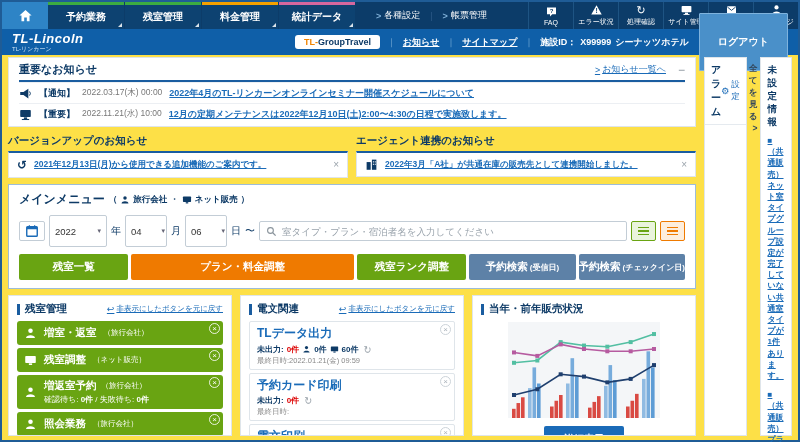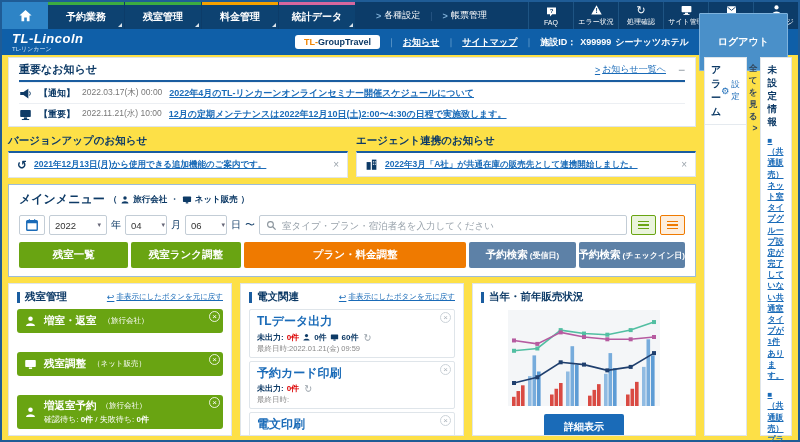--- a/index.html
+++ b/index.html
@@ -62,21 +62,21 @@
   .mini-link { font-size:8.5px; color:#1a6bb8; text-decoration:underline; cursor:pointer; font-weight:bold; white-space:nowrap; overflow:hidden; flex:1; }
   .x-btn { color:#9aa3ab; font-size:10px; cursor:pointer; line-height:1; }
 
   
   .menu-panel { background:#fff; border:1px solid #9dbcd8; padding:6px 10px 8px; }
   .mm-head { display:flex; align-items:center; gap:4px; }
   .mm-title { font-size:12px; font-weight:bold; color:#0d3a66; }
   .mm-cap { font-size:8.5px; color:#0d3a66; display:flex; align-items:center; gap:3px; font-weight:bold; }
   .controls { display:flex; align-items:center; gap:4px; margin:7px 0 7px; }
   .cal-btn { width:26px; height:20px; border:1px solid #c3cdd6; background:#fff; display:flex; align-items:center; justify-content:center; cursor:pointer; border-radius:2px; }
-  .selectbox { height:20px; border:1px solid #c3cdd6; background:#fff; border-radius:2px; display:flex; align-items:center; justify-content:space-between; padding:0 5px; font-size:9.5px; color:#333; cursor:pointer;gap:20px; }
+  .selectbox { height:32px; border:1px solid #c3cdd6; background:#fff; border-radius:2px; display:flex; align-items:center; justify-content:space-between; padding:0 5px; font-size:9.5px; color:#333; cursor:pointer;gap:20px; }
   .selectbox .caret { font-size:7px; color:#667; }
   .sel-y { width:58px; } .sel-m { width:42px; } .sel-d { width:42px; }
   .dlabel { font-size:10px; color:#0d3a66; }
   .searchbox { flex:1; height:20px; border:1px solid #c3cdd6; border-radius:2px; background:#fff; display:flex; align-items:center; gap:5px; padding:0 6px; }
   .searchbox input { border:none; outline:none; flex:1; font-size:9.5px; font-family:inherit; color:#333; }
   .searchbox input::placeholder { color:#98a2ab; }
   .mini-toggle { width:25px; height:20px; border-radius:2px; display:flex; align-items:center; justify-content:center; cursor:pointer; }
   .mt-green { background:#eaf4dc; border:1px solid #69a412; }
   .mt-orange { background:#fdeedd; border:1px solid #ef7a00; }
   .lines { width:11px; height:9px; display:flex; flex-direction:column; justify-content:space-between; }
@@ -93,21 +93,21 @@
   
   .bottom-row { flex:1; display:flex; gap:8px; min-height:0; }
   .panel { flex:1; background:#fff; border:1px solid #dfe5ea; padding:6px 8px; overflow:hidden; min-width:0; }
   .panel-header { display:flex; align-items:center; margin-bottom:5px; }
   .accent-bar { width:3px; height:11px; background:#1a5da0; margin-right:5px; flex-shrink:0; }
   .ph-title { font-size:10.5px; font-weight:bold; color:#0d3a66; white-space:nowrap; }
   .panel-header .spacer { flex:1; }
   .restore-link { font-size:7.5px; color:#1a6bb8; text-decoration:underline; cursor:pointer; display:flex; align-items:center; gap:2px; white-space:nowrap; }
   .restore-link .undo { color:#1a6bb8; font-size:9px; text-decoration:none; }
 
-  .room-btn { background:#69a412; border-radius:3px; color:#fff; padding:4px 14px 4px 7px; position:relative; margin-bottom:19px; display:flex; align-items:center; gap:7px; min-height:24px; cursor:pointer; }
+  .room-btn { background:#69a412; border-radius:3px; color:#fff; padding:4px 14px 4px 7px; position:relative; margin-bottom:3px; display:flex; align-items:center; gap:7px; min-height:24px; cursor:pointer; }
   .rb-label { font-size:10.5px; font-weight:bold; white-space:nowrap; }
   .rb-sub { font-size:7.5px; white-space:nowrap; }
   .rb-status { font-size:8px; margin-top:1px; white-space:nowrap; }
   .rb-status b { font-weight:bold; }
   .rb-close { position:absolute; top:2px; right:3px; width:11px; height:11px; border:1px solid rgba(255,255,255,.85); border-radius:50%; font-size:8px; line-height:9px; text-align:center; color:#fff; cursor:pointer; }
 
   .tg-card { border:1px solid #dfe5ea; border-radius:2px; padding:3px 16px 3px 7px; margin-bottom:3px; position:relative; }
   .tg-title { font-size:12px; font-weight:bold; color:#1a6bb8; cursor:pointer; white-space:nowrap; }
   .tg-close { position:absolute; top:2px; right:3px; width:11px; height:11px; border:1px solid #ccd3d9; border-radius:50%; font-size:8px; line-height:9px; text-align:center; color:#aab2ba; cursor:pointer; }
   .tg-stats { display:flex; align-items:center; gap:3px; font-size:8px; color:#0d3a66; margin-top:1.5px; white-space:nowrap; }
@@ -357,25 +357,25 @@
                 <i></i>
                 <i></i>
                 <i></i>
               </span>
             </span>
         </div>
         <div class="big-btns">
           <button class="bb bb-green">
               <span>残室一覧</span>
             </button>
+          <button class="bb bb-orange">
+              <span>プラン・料金調整</span>
+            </button>
           <button class="bb bb-green">
               <span>残室ランク調整</span>
-            </button>
-          <button class="bb bb-orange">
-              <span>プラン・料金調整</span>
             </button>
           <button class="bb bb-blue">
               <span>予約検索</span>
               <span class="sub">(受信日)</span>
             </button>
           <button class="bb bb-blue">
               <span>予約検索</span>
               <span class="sub">(チェックイン日)</span>
             </button>
         </div>

